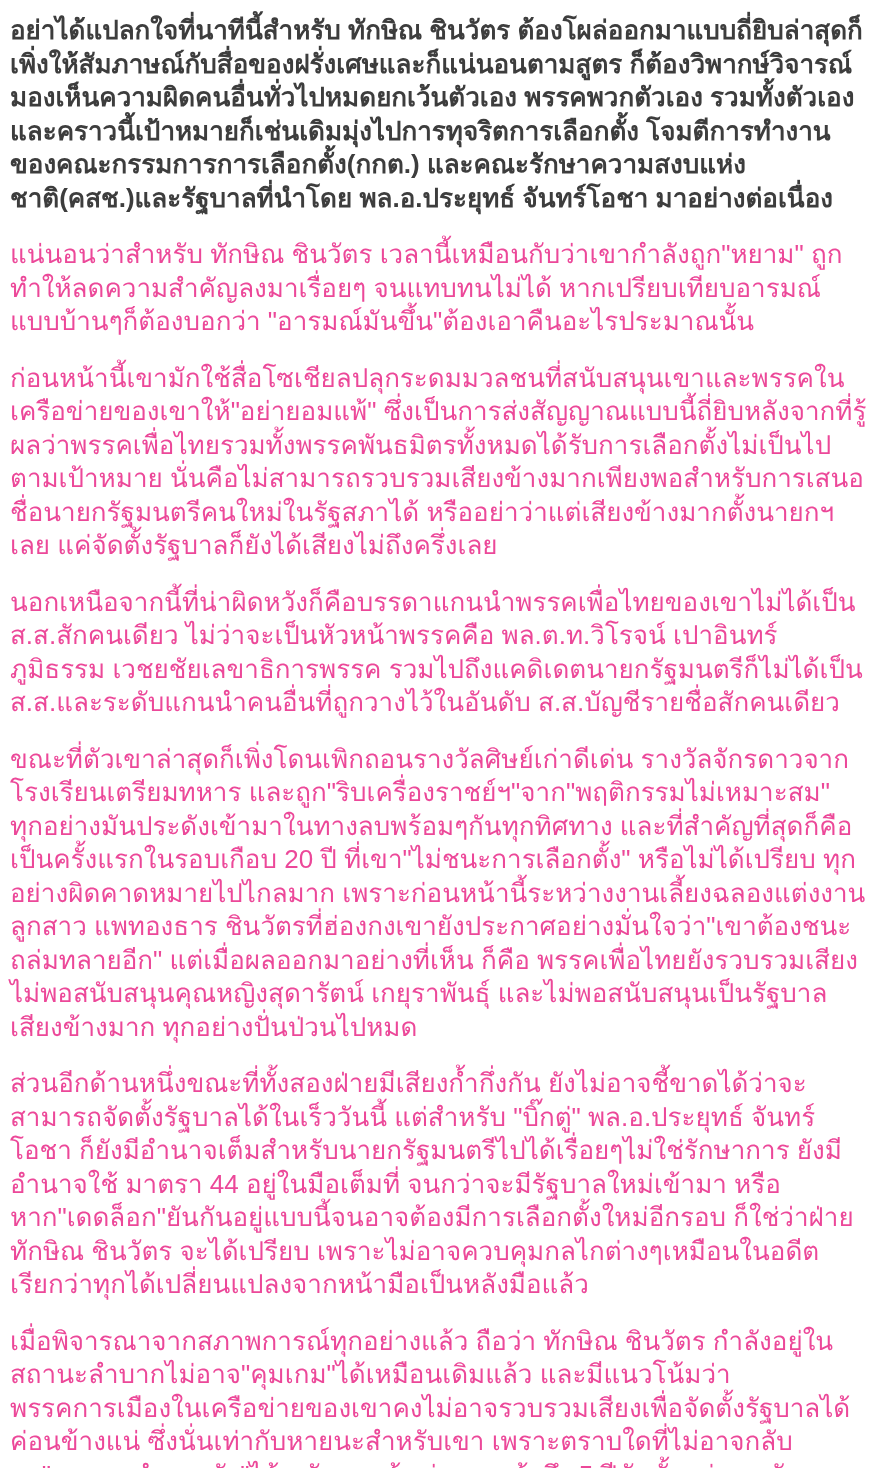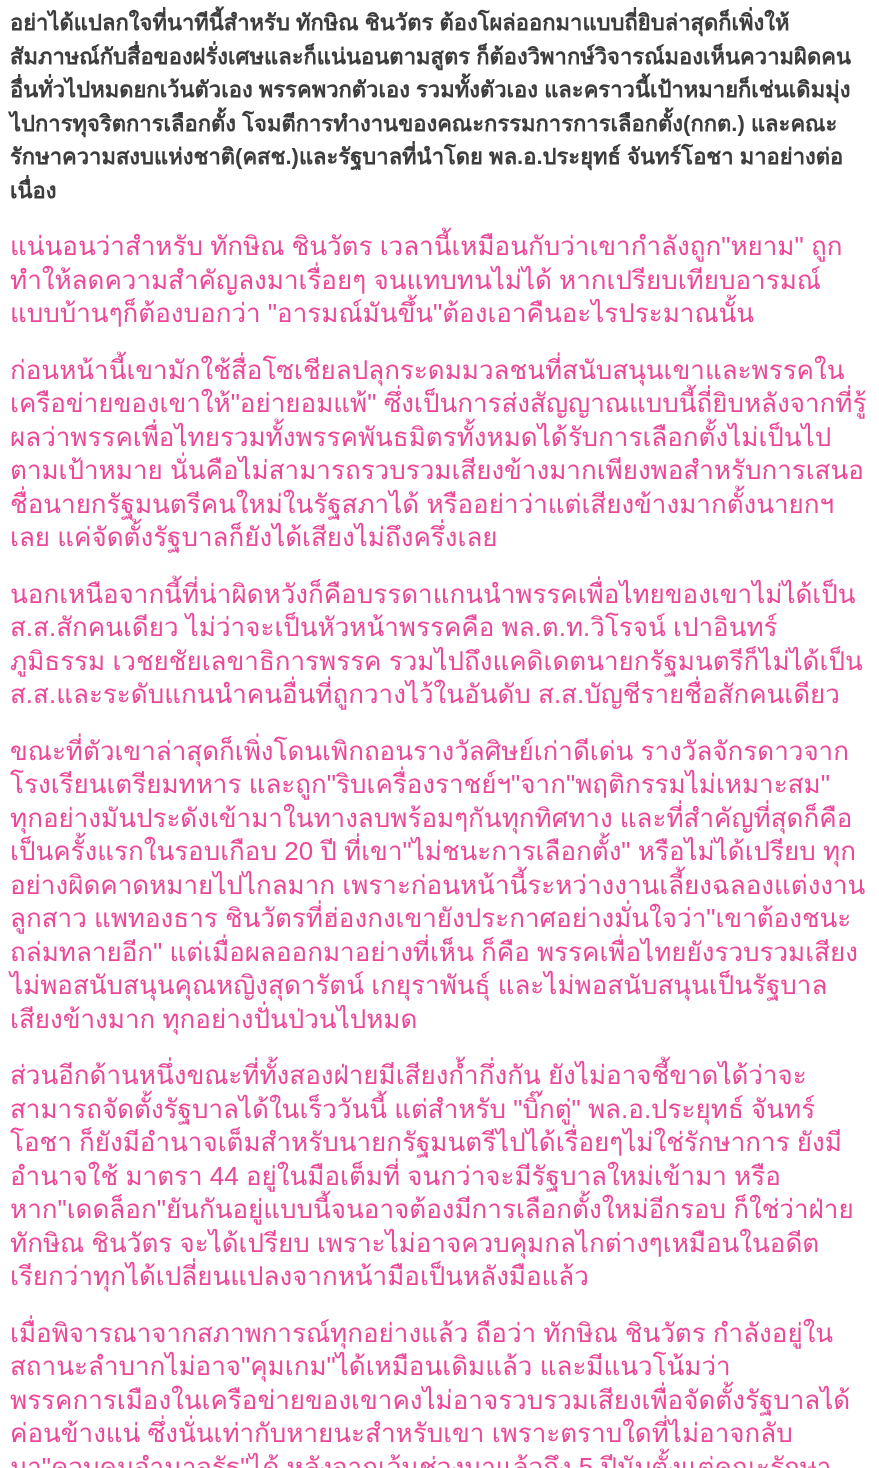--- a/index.html
+++ b/index.html
@@ -16,22 +16,22 @@
     overflow-wrap: break-word;
   }
   .article-title {
     margin: 0;
     font-size: 27px;
     line-height: 34px;
     font-weight: 700;
     color: #e60000;
   }
   .lead-paragraph {
-    margin: 0 0 23px 0;
-    font-size: 22px;
+    margin: 8px 0 23px 0;
+    font-size: 26px;
     line-height: 33.5px;
     font-weight: 700;
     color: #3d3d3d;
   }
   .body-paragraph {
     margin: 0 0 23px 0;
     font-size: 26px;
     line-height: 33.5px;
     font-weight: 400;
     color: #ec4899;

